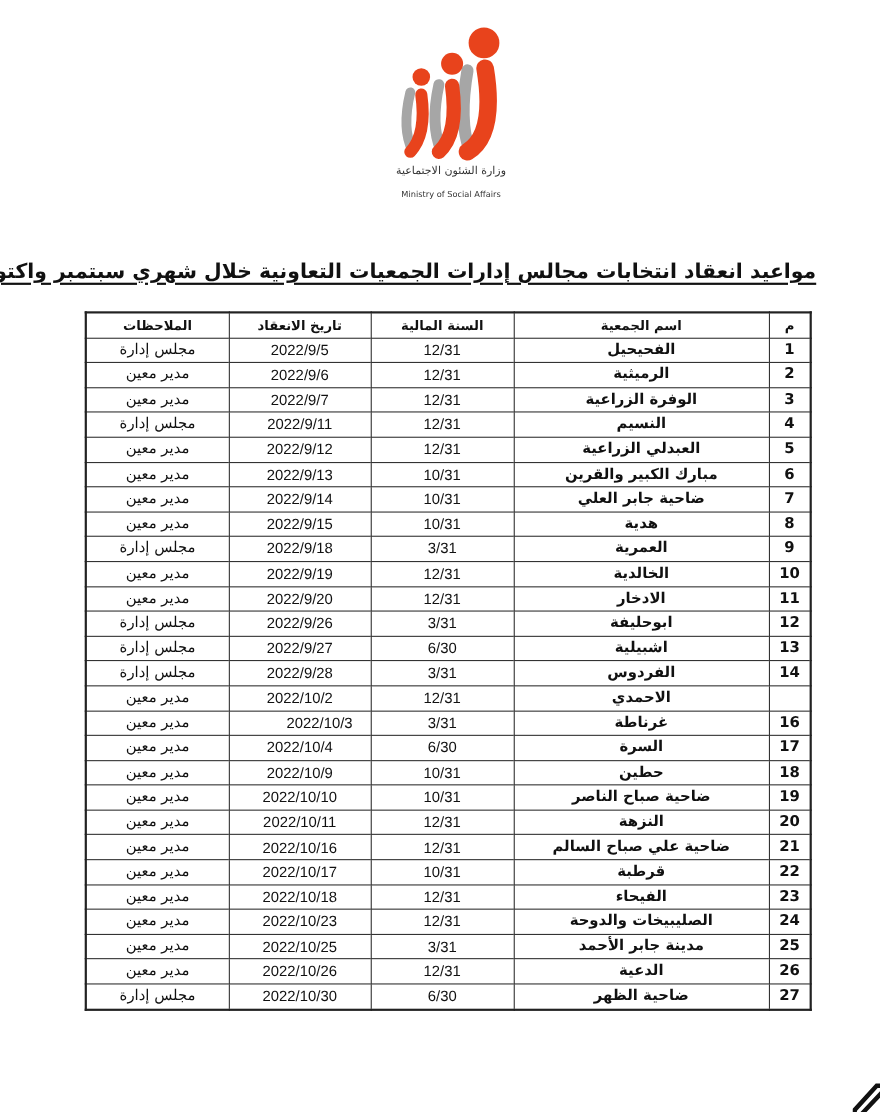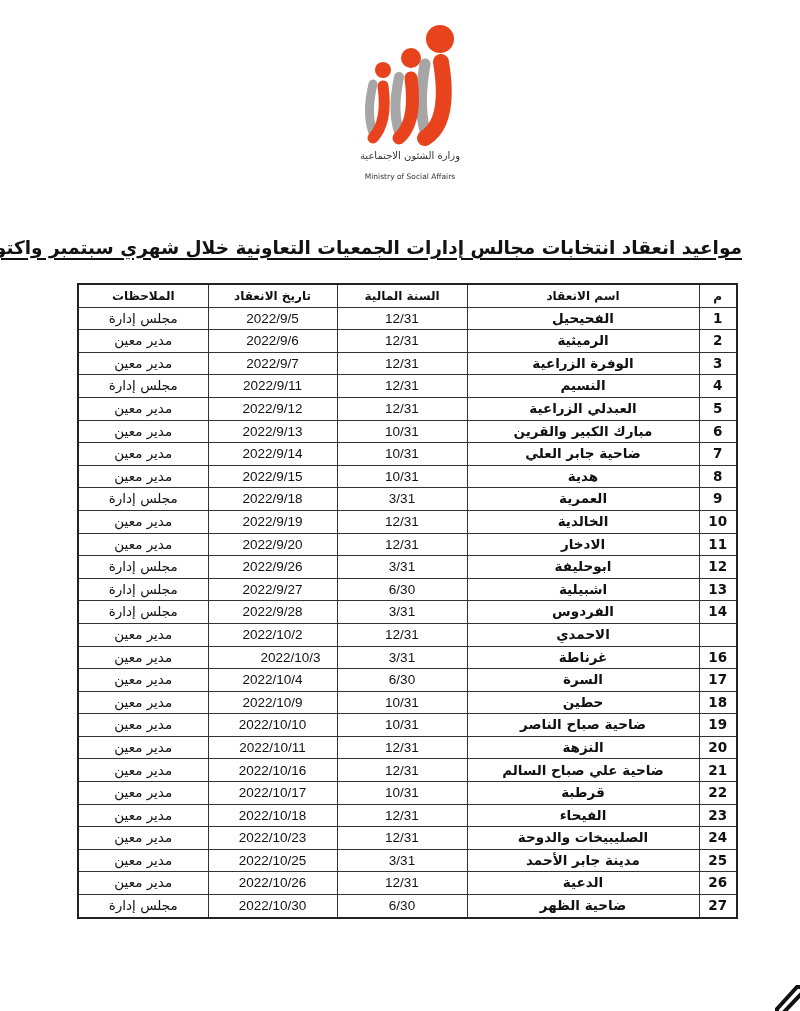--- a/index.html
+++ b/index.html
@@ -78,21 +78,21 @@
   <colgroup>
     <col style="width:38px">
     <col style="width:232px">
     <col style="width:130px">
     <col style="width:129px">
     <col style="width:130px">
   </colgroup>
   <thead>
     <tr>
       <th>م</th>
-      <th>اسم الانعقاد</th>
+      <th>اسم الجمعية</th>
       <th>السنة المالية</th>
       <th>تاريخ الانعقاد</th>
       <th>الملاحظات</th>
     </tr>
   </thead>
   <tbody id="rows">
       <tr>
         <td class="num" style="direction: ltr;">1</td>
         <td class="name">الفحيحيل</td>
         <td class="fy" style="direction: ltr;">12/31</td>

